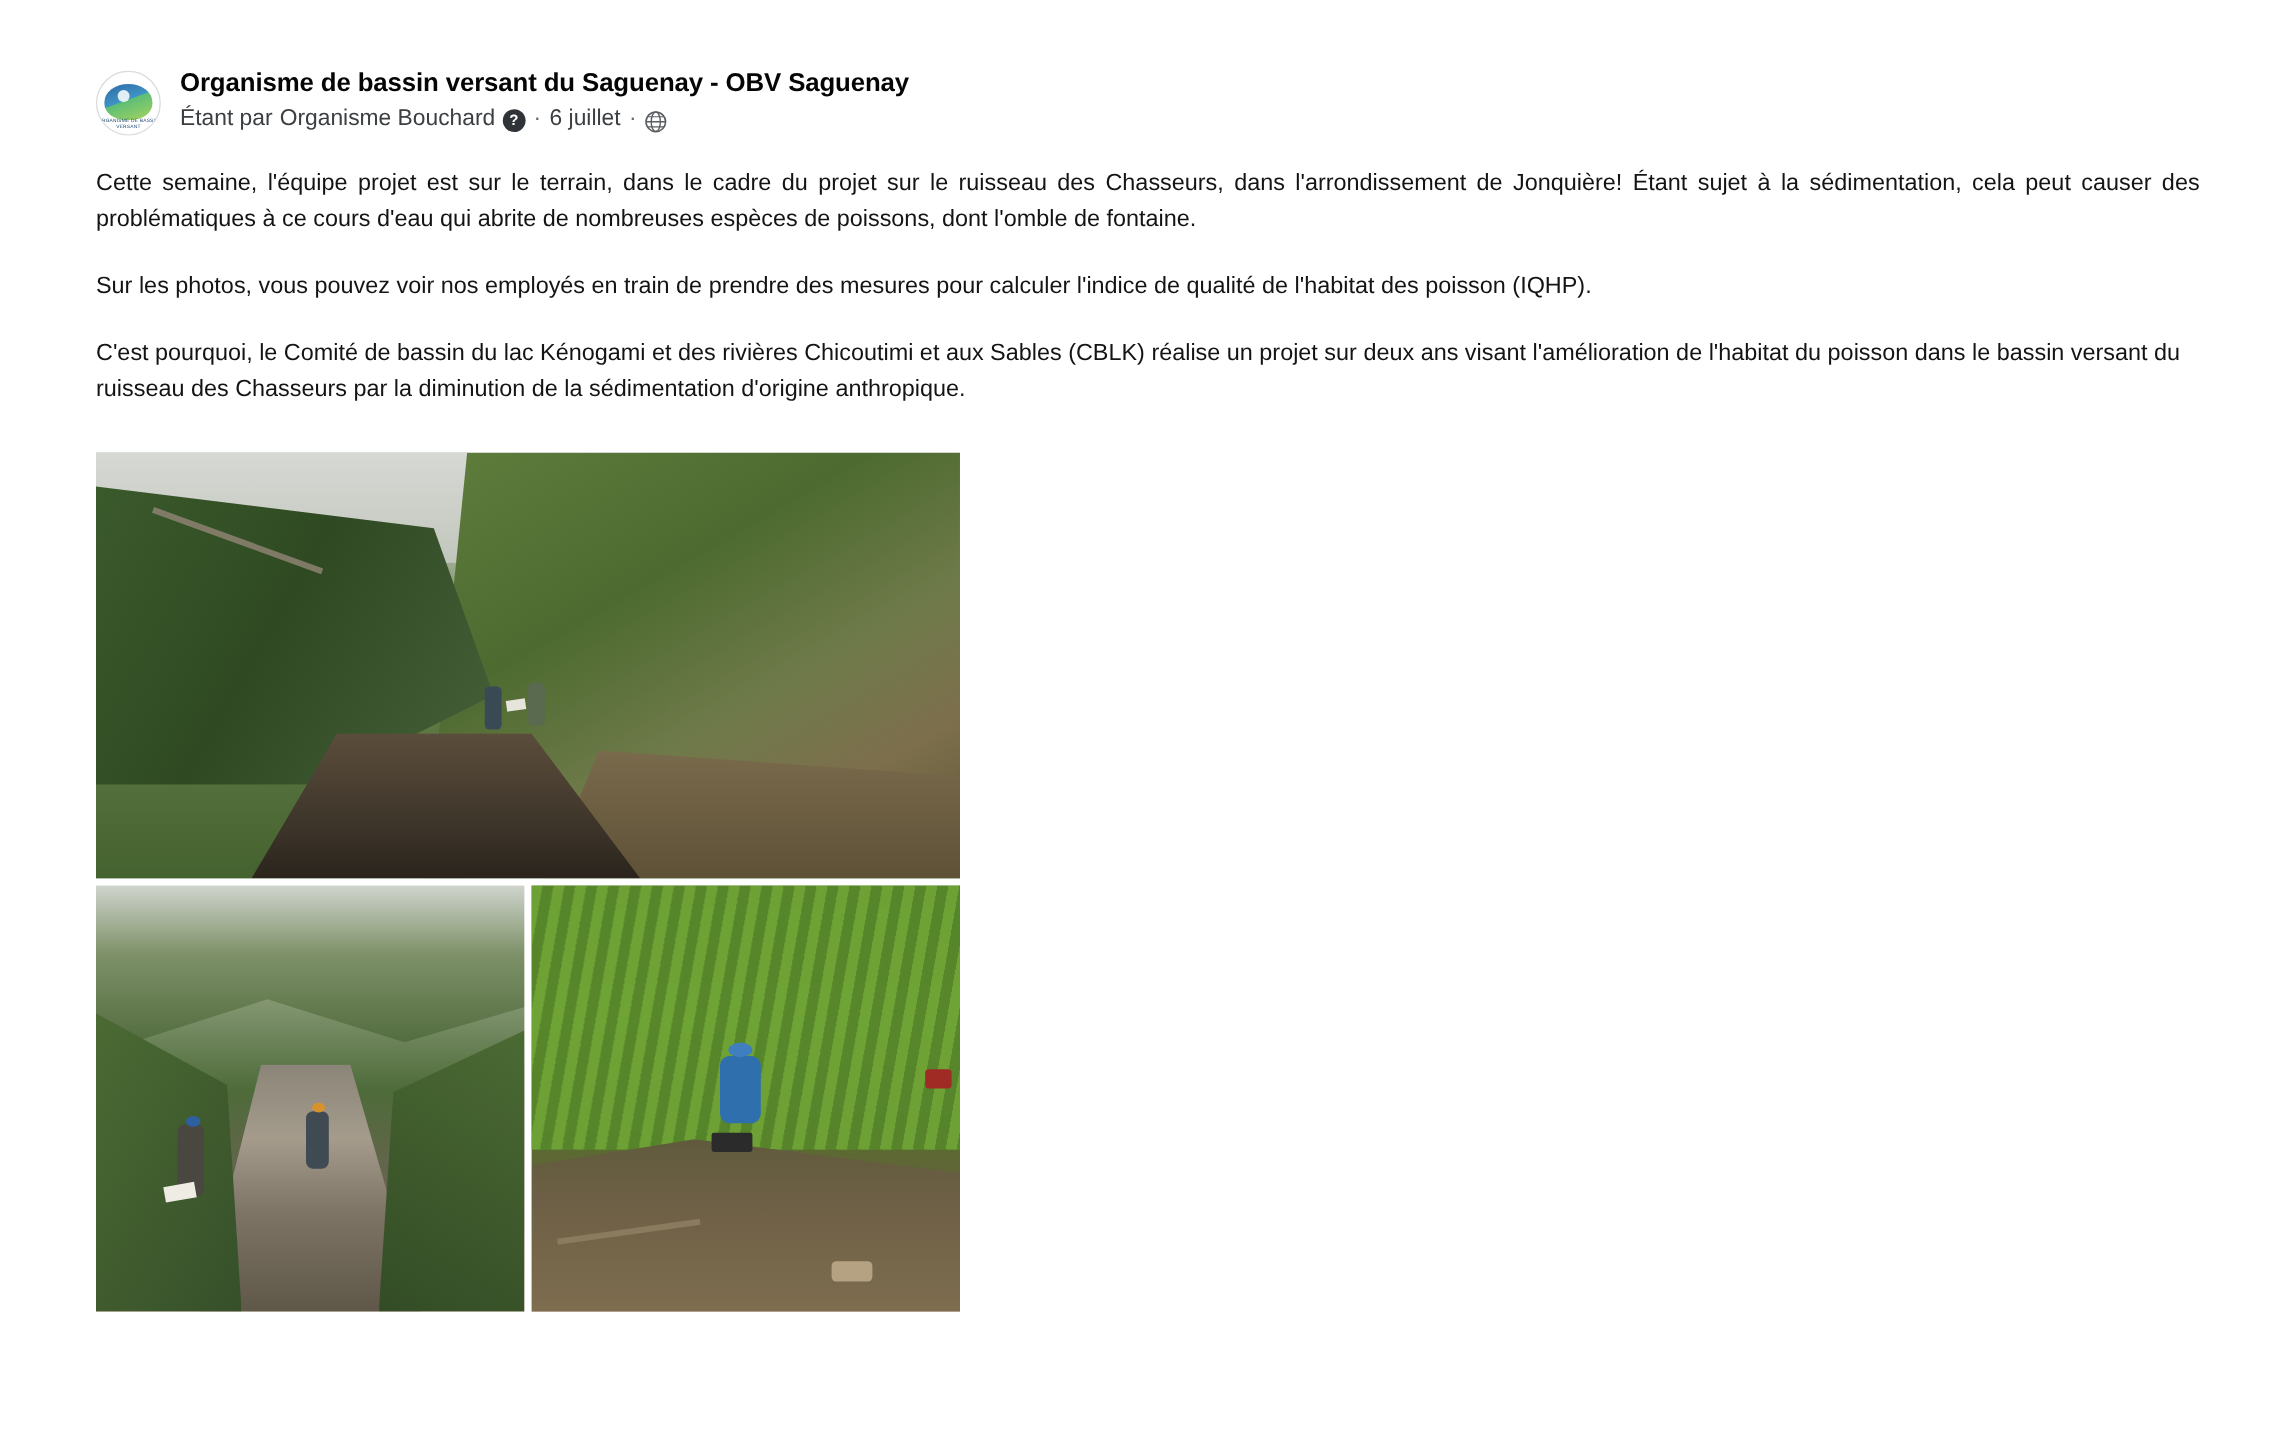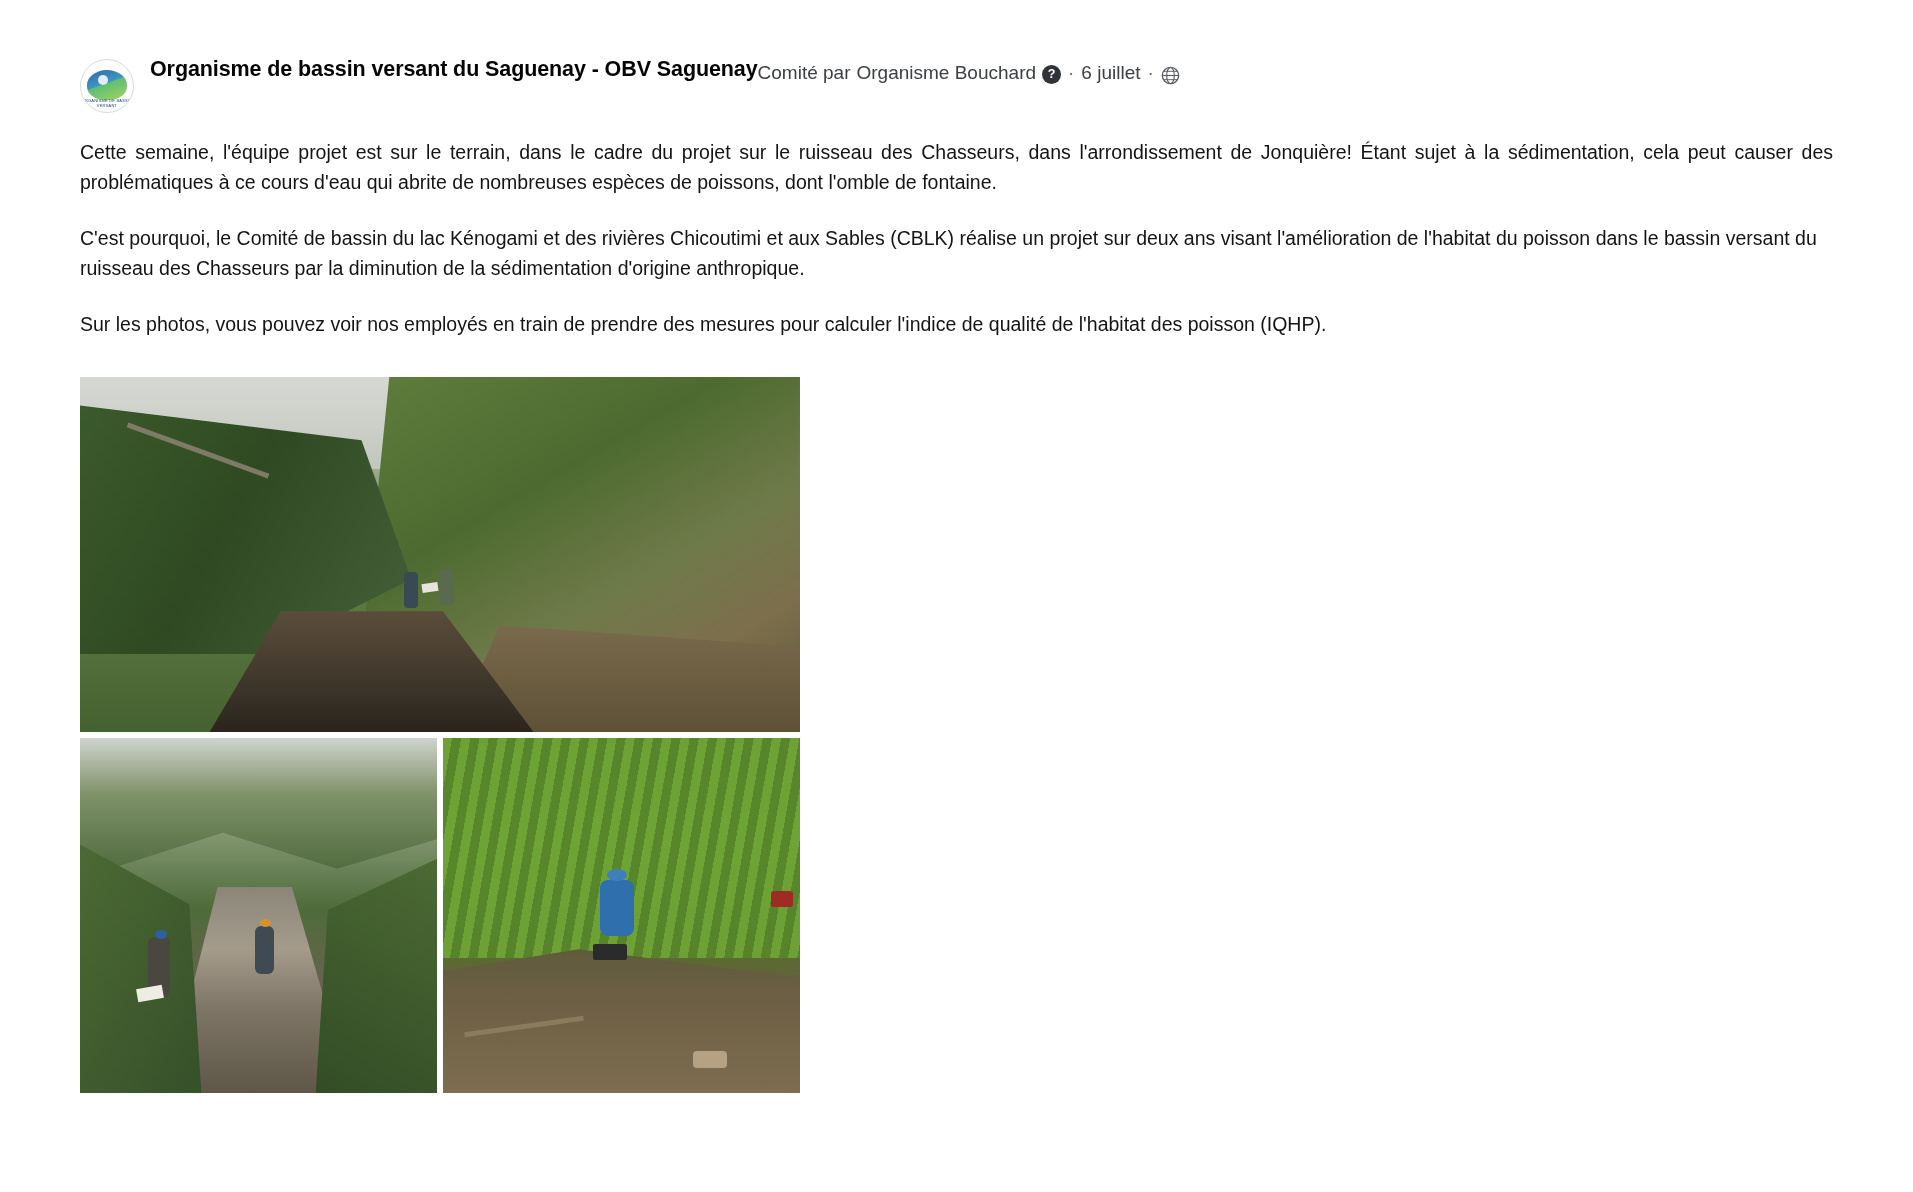--- a/index.html
+++ b/index.html
@@ -62,21 +62,21 @@
     left: 0; right: 0; bottom: 4px;
     text-align: center;
     font-size: 4px;
     letter-spacing: .2px;
     color: #18466f;
     line-height: 5px;
     font-family: "Liberation Sans", sans-serif;
   }
   .header-text {
     display: flex;
-    flex-direction: row;
+    flex-direction: column;
     justify-content: flex-start;
     padding-top: 1px;
   }
   .page-name {
     font-size: 21.5px;
     font-weight: bold;
     color: #050505;
     letter-spacing: -0.1px;
     line-height: 26px;
     white-space: nowrap;
@@ -240,43 +240,43 @@
 
     <div class="avatar">
       <div class="logo-ring"></div>
       <div class="logo-dot"></div>
       <div class="logo-text">ORGANISME DE BASSIN VERSANT</div>
     </div>
 
     <div class="header-text">
       <div class="page-name">Organisme de bassin versant du Saguenay - OBV Saguenay</div>
       <div class="byline">
-        <span>Comité par</span>
+        <span>Étant par</span>
         <span>Organisme Bouchard</span>
         <span class="q-badge">?</span>
         <span class="sep">·</span>
         <span>6 juillet</span>
         <span class="sep">·</span>
         <span class="globe-icon">
           <svg width="19" height="19" viewBox="0 0 20 20" aria-hidden="true">
             <circle cx="10" cy="10" r="8.6" fill="none" stroke="#5a5d62" stroke-width="1.4"></circle>
             <ellipse cx="10" cy="10" rx="4" ry="8.6" fill="none" stroke="#5a5d62" stroke-width="1.2"></ellipse>
             <line x1="1.4" y1="10" x2="18.6" y2="10" stroke="#5a5d62" stroke-width="1.2"></line>
             <line x1="2.6" y1="5.6" x2="17.4" y2="5.6" stroke="#5a5d62" stroke-width="1"></line>
             <line x1="2.6" y1="14.4" x2="17.4" y2="14.4" stroke="#5a5d62" stroke-width="1"></line>
           </svg>
         </span>
       </div>
     </div>
   </div>
 
   <div class="post-body">
     <p class="justified">Cette semaine, l'équipe projet est sur le terrain, dans le cadre du projet sur le ruisseau des Chasseurs, dans l'arrondissement de Jonquière! Étant sujet à la sédimentation, cela peut causer des problématiques à ce cours d'eau qui abrite de nombreuses espèces de poissons, dont l'omble de fontaine.</p>
+    <p>Sur les photos, vous pouvez voir nos employés en train de prendre des mesures pour calculer l'indice de qualité de l'habitat des poisson (IQHP).</p>
     <p>C'est pourquoi, le Comité de bassin du lac Kénogami et des rivières Chicoutimi et aux Sables (CBLK) réalise un projet sur deux ans visant l'amélioration de l'habitat du poisson dans le bassin versant du ruisseau des Chasseurs par la diminution de la sédimentation d'origine anthropique.</p>
-    <p>Sur les photos, vous pouvez voir nos employés en train de prendre des mesures pour calculer l'indice de qualité de l'habitat des poisson (IQHP).</p>
   </div>
 
   <div class="photo-grid">
 
     <div class="photo wide p1">
       <div class="sky"></div>
       <div class="slope"></div>
       <div class="forest-left"></div>
       <div class="trunk"></div>
       <div class="bank"></div>

